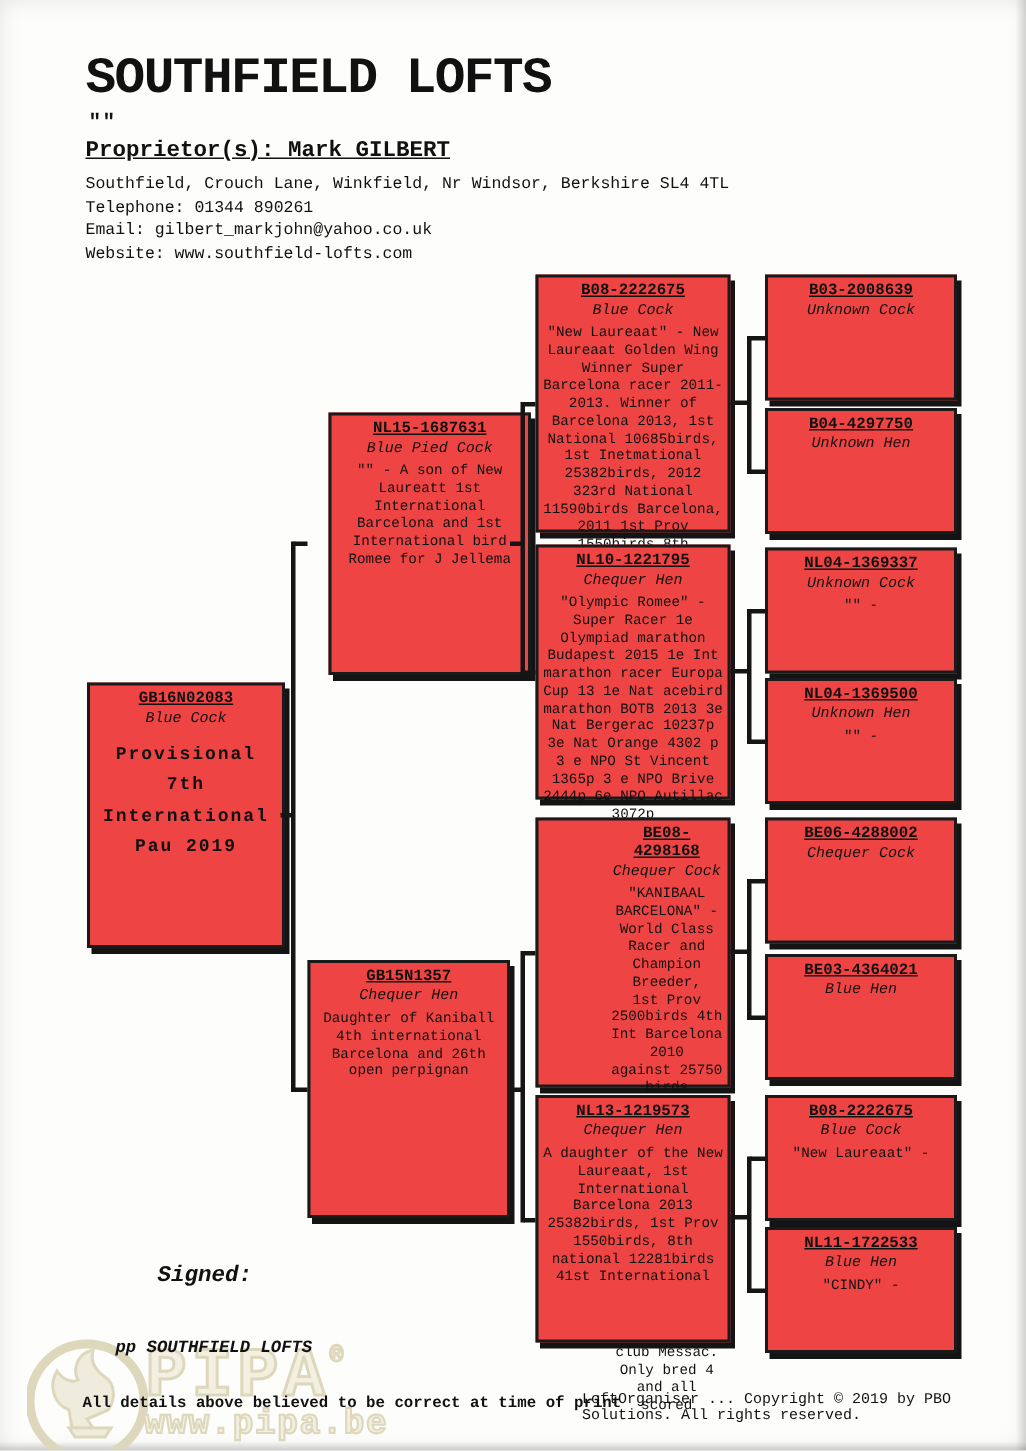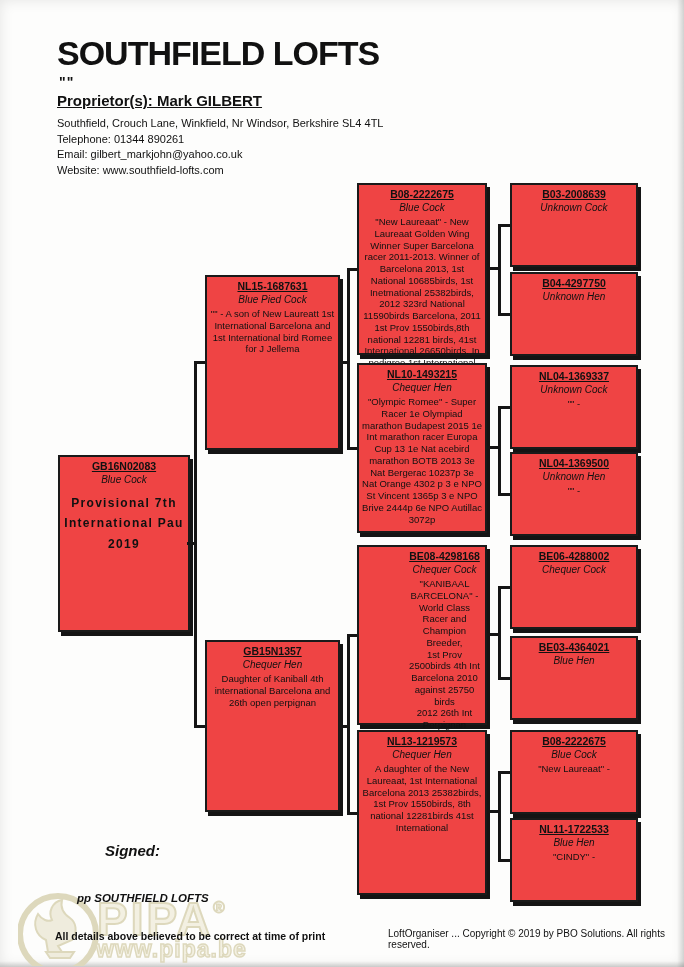--- a/index.html
+++ b/index.html
@@ -1,19 +1,19 @@
 <!DOCTYPE html>
 <html><head>
 <meta charset="utf-8">
 <style>
   html,body{margin:0;padding:0;background:#e9e9e9;}
   .page{
     position:relative;width:684px;height:967px;margin:0 auto;
     background:#fdfdfc;color:#111;overflow:hidden;
-    font-family:Liberation Sans, sans-serif;
+    font-family:Liberation Mono, monospace;
     box-shadow:inset 0 0 14px rgba(0,0,0,0.10);
   }
   .scan-edge-r{position:absolute;right:0;top:0;bottom:0;width:7px;
     background:linear-gradient(to left, rgba(0,0,0,0.13), rgba(0,0,0,0));}
   .scan-edge-b{position:absolute;left:0;right:0;bottom:0;height:6px;
     background:linear-gradient(to top, rgba(0,0,0,0.16), rgba(0,0,0,0));}
 
   
   .title{position:absolute;left:57px;top:34px;font-size:34px;font-weight:bold;letter-spacing:-1px;}
   .title-quotes{position:absolute;left:59px;top:74px;font-size:14px;font-weight:bold;letter-spacing:1px;}
@@ -25,21 +25,21 @@
     position:absolute;box-sizing:border-box;background:#ef4444;
     border:2px solid #1a1a1a;box-shadow:3px 4px 0 #141414;
     padding:3px 3px;text-align:center;
   }
   .ring{font-weight:bold;font-size:10.5px;text-decoration:underline;}
   .colour{font-style:italic;font-size:10px;margin-top:2px;}
   .desc{font-size:9.5px;line-height:1.24;margin-top:3px;white-space:pre-line;}
 
   .b-subject{left:58px;top:455px;width:132px;height:177px;}
   .b-subject .desc{font-weight:bold;font-size:12px;letter-spacing:1.3px;line-height:1.7;margin-top:8px;}
-  .b-sire{left:205px;top:275px;width:135px;height:175px;}
+  .b-sire{left:219px;top:275px;width:135px;height:175px;}
   .b-dam{left:205px;top:640px;width:135px;height:172px;}
   .g3{left:357px;width:130px;}
   .g3-1{top:183px;height:172px;}
   .g3-2{top:363px;height:170px;}
   .g3-3{top:545px;height:180px;padding-left:48px;}
   .g3-4{top:730px;height:165px;}
   .g4{left:510px;width:128px;height:84px;}
   .g4-1{top:183px;} .g4-2{top:272px;} .g4-3{top:365px;} .g4-4{top:452px;}
   .g4-5{top:545px;} .g4-6{top:636px;} .g4-7{top:730px;} .g4-8{top:818px;}
 
@@ -90,21 +90,21 @@
     <div class="colour">Chequer Hen</div>
     <div class="desc">Daughter of Kaniball 4th international Barcelona and 26th open perpignan</div>
   </div>
 
   <div class="pbox g3 g3-1">
     <div class="ring">B08-2222675</div>
     <div class="colour">Blue Cock</div>
     <div class="desc">"New Laureaat" - New Laureaat Golden Wing Winner Super Barcelona racer 2011-2013. Winner of Barcelona 2013, 1st National 10685birds, 1st Inetmational 25382birds, 2012  323rd National 11590birds Barcelona, 2011 1st Prov 1550birds,8th national 12281 birds, 41st International 26650birds. In pedigree 1st International Barcelona,1st International Bordeaux</div>
   </div>
   <div class="pbox g3 g3-2">
-    <div class="ring">NL10-1493215</div>
+    <div class="ring">NL10-1221795</div>
     <div class="colour">Chequer Hen</div>
     <div class="desc">"Olympic Romee" - Super Racer 1e Olympiad marathon Budapest 2015 1e Int marathon racer Europa Cup 13  1e Nat acebird marathon BOTB 2013  3e Nat Bergerac 10237p  3e Nat Orange 4302 p  3 e NPO St Vincent 1365p  3 e NPO Brive 2444p  6e NPO Autillac 3072p</div>
   </div>
   <div class="pbox g3 g3-3">
     <div class="ring">BE08-4298168</div>
     <div class="colour">Chequer Cock</div>
     <div class="desc">"KANIBAAL BARCELONA" - World Class Racer and Champion Breeder,
 1st Prov 2500birds 4th Int Barcelona 2010
 against 25750 birds
 2012 26th Int Perpignan against 16921  birds,   IN HIS FIRST YEAR OF BREEDING HE BRED 1st National Agen 510miles as a yearling, 13th NFC saintes, 9th open BBC Niort and 1st club Messac. Only bred 4 and all scored</div>

